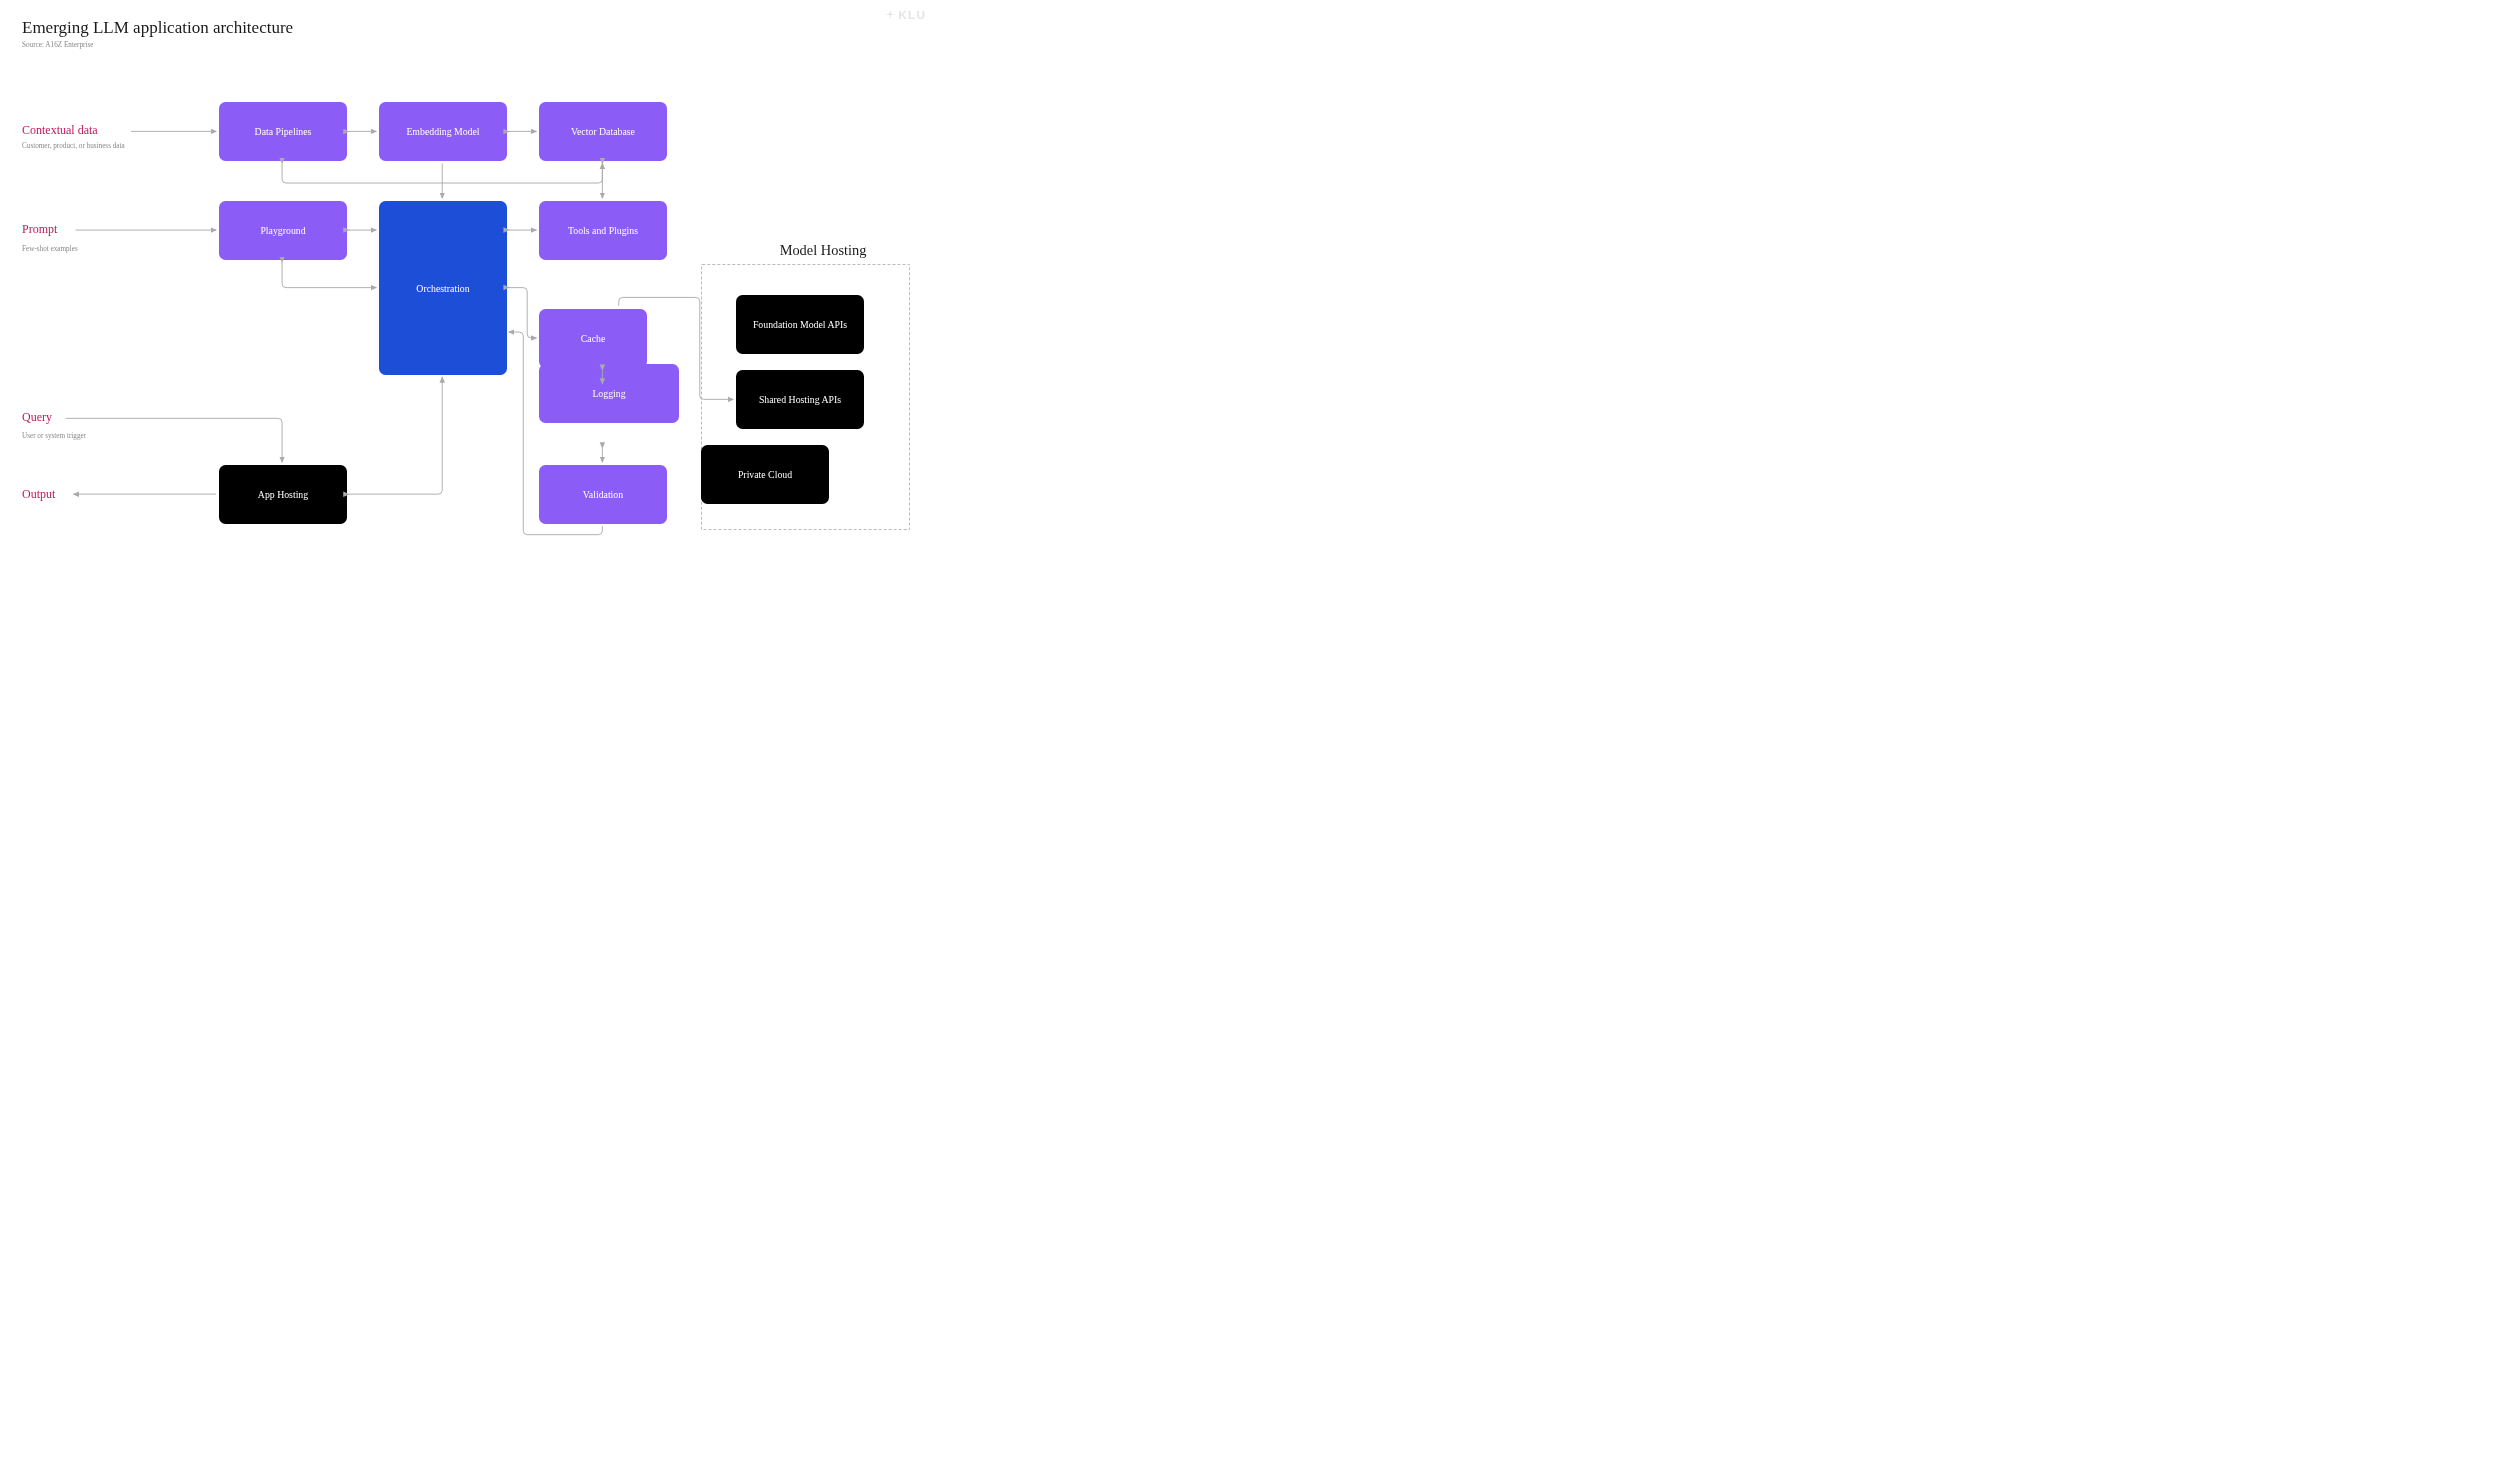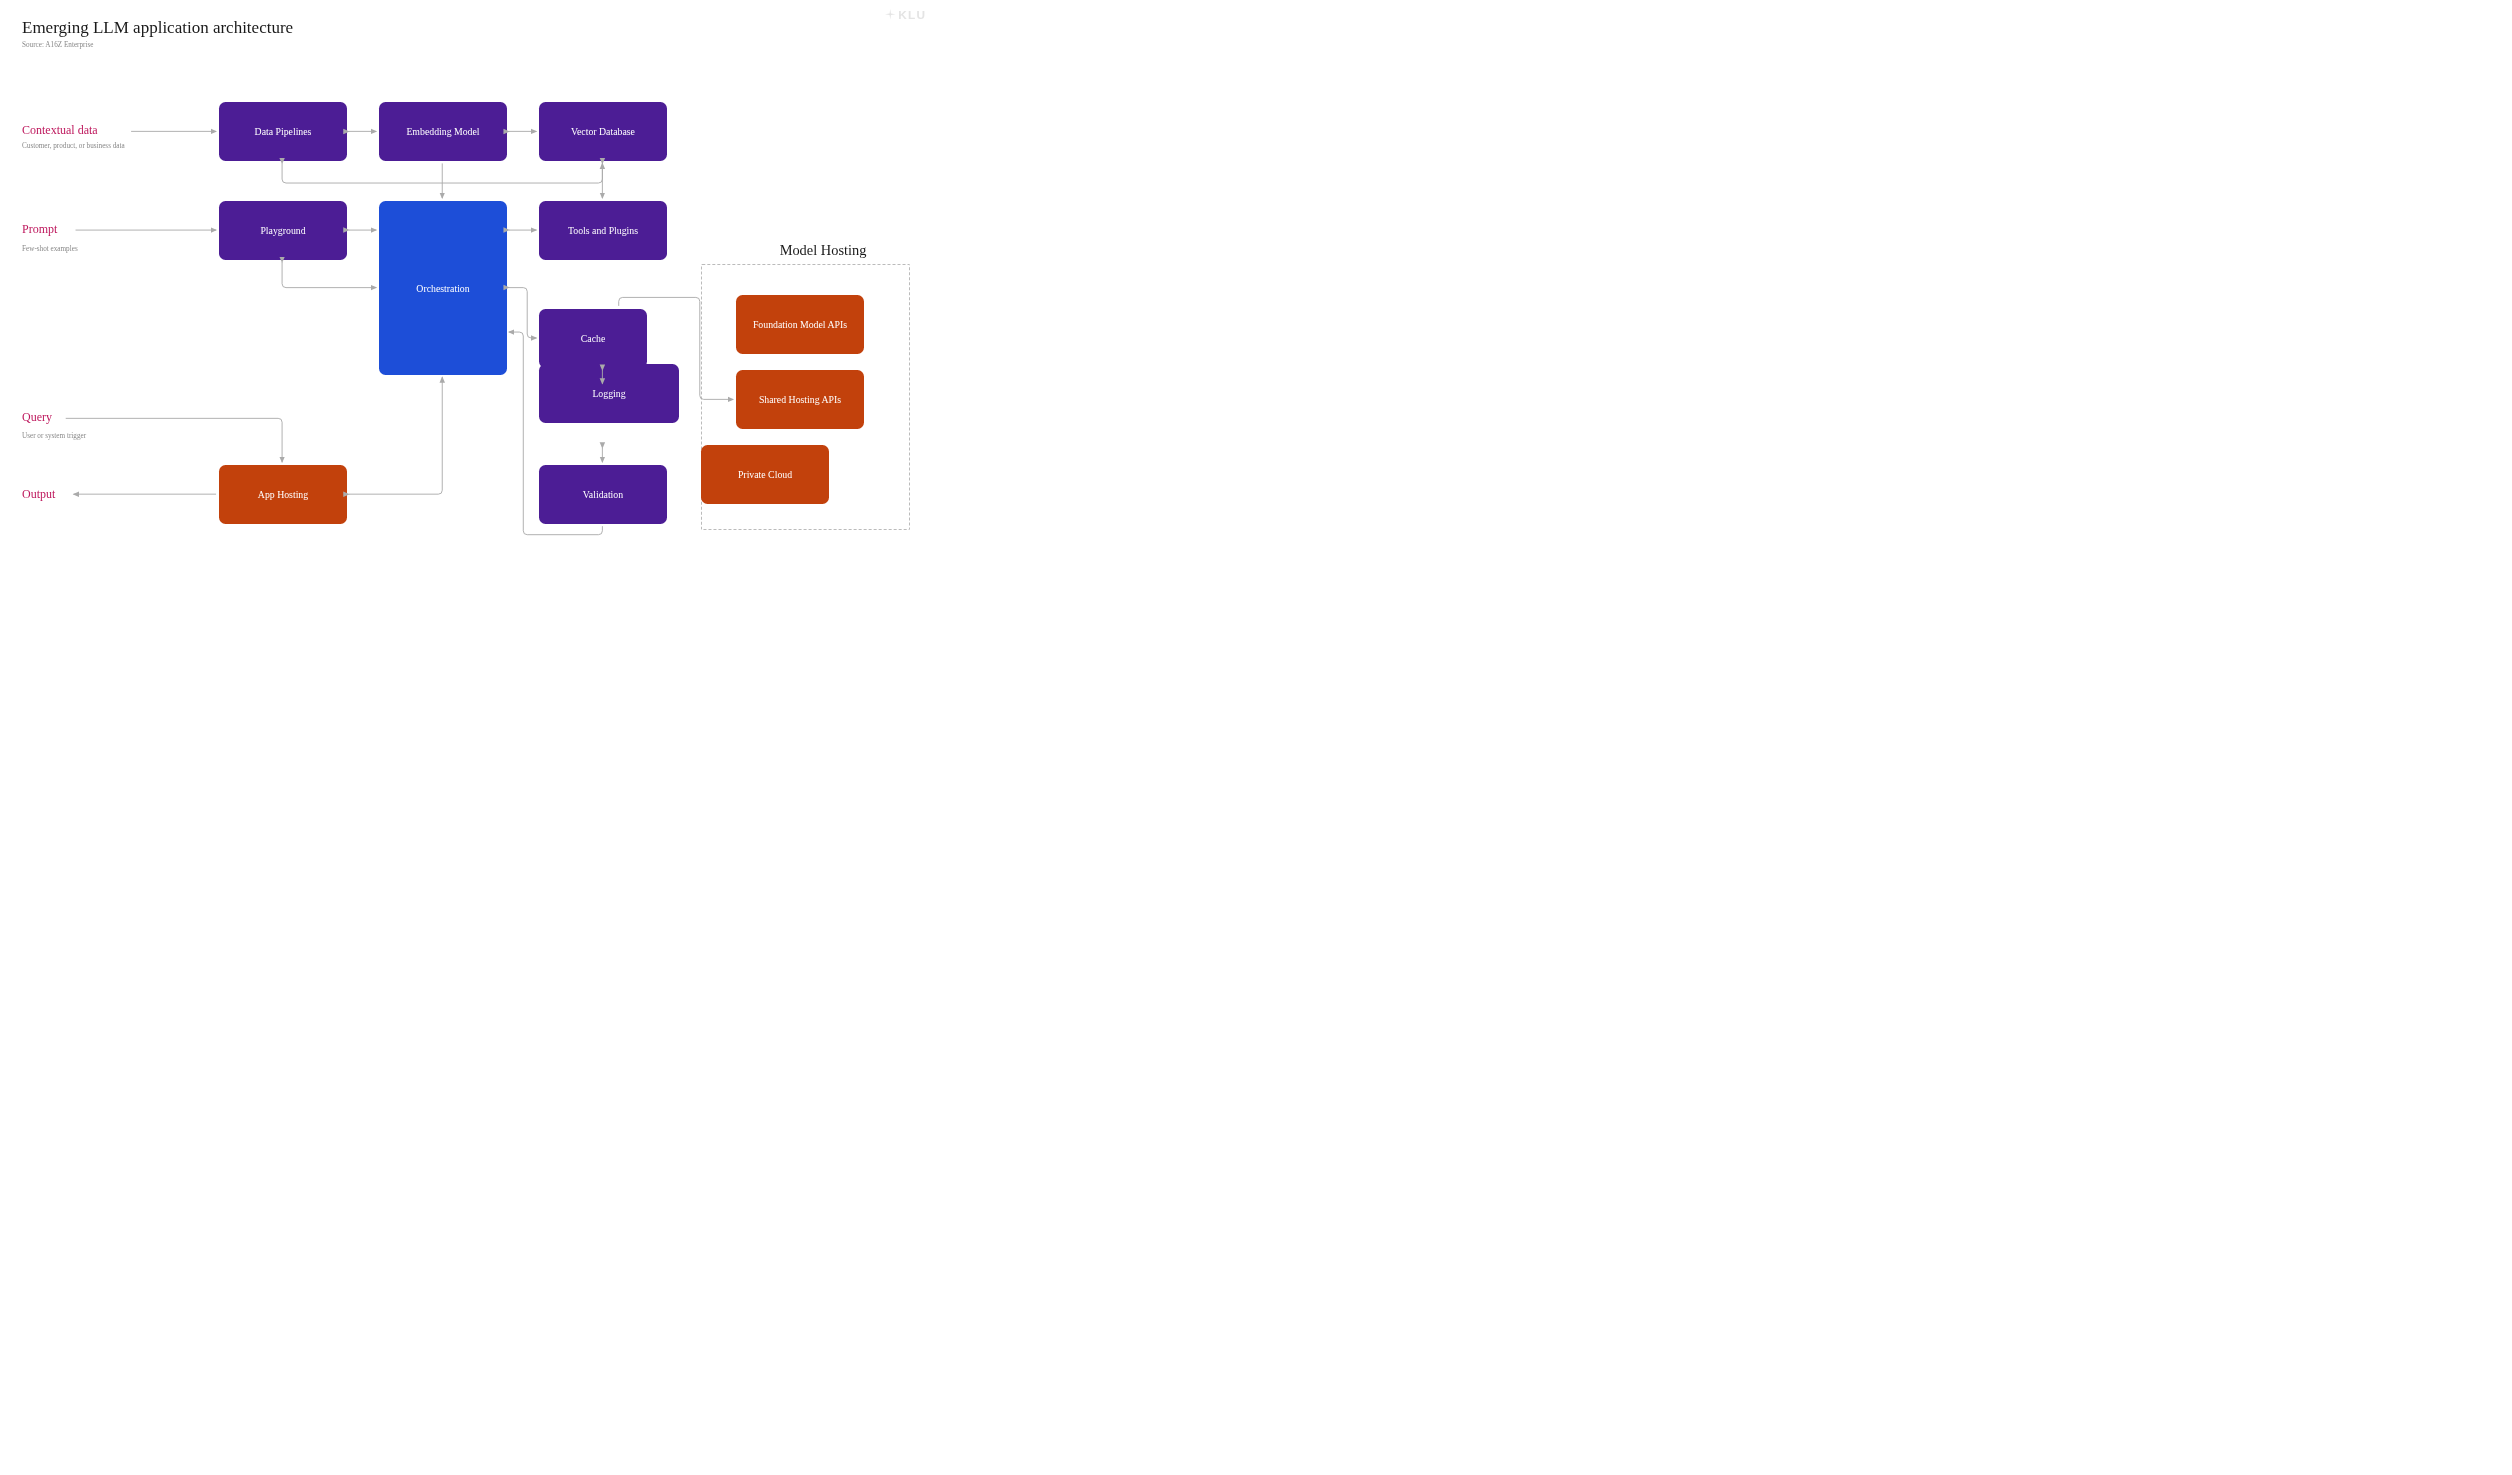--- a/index.html
+++ b/index.html
@@ -54,23 +54,23 @@
   .box {
     position: absolute;
     border-radius: 6.5px;
     display: flex;
     align-items: center;
     justify-content: center;
     color: #fff;
     font-size: 9.8px;
     text-align: center;
   }
-  .gray { background: #4c1d95; text-align: center; }
+  .gray { background: #8b5cf6; text-align: center; }
   .dark { background: #1d4ed8; }
-  .blue { background: #c2410c; }
+  .blue { background: #000000; }
   .hosting-title {
     position: absolute;
     font-size: 14.4px;
     color: #1a1a1a;
     text-align: center;
   }
   .hosting-frame {
     position: absolute;
     border: 1.3px dashed #bbb;
     border-radius: 1.3px;

